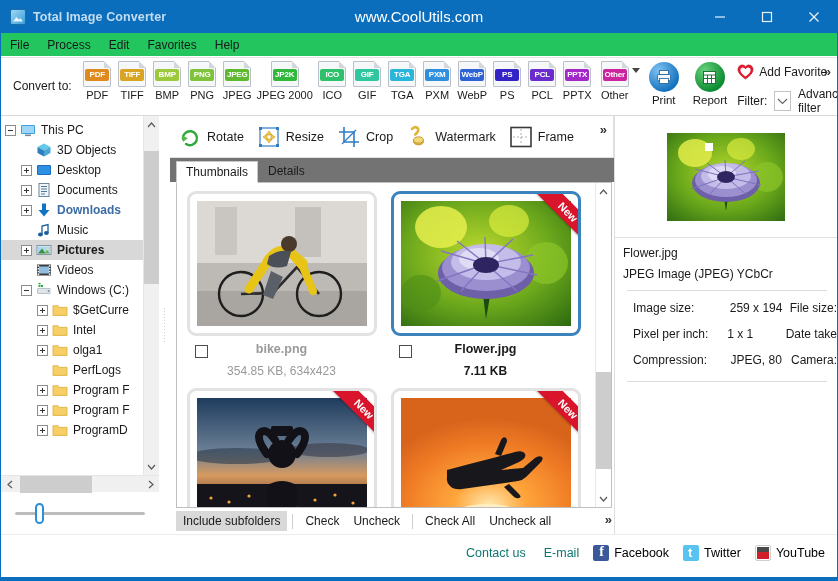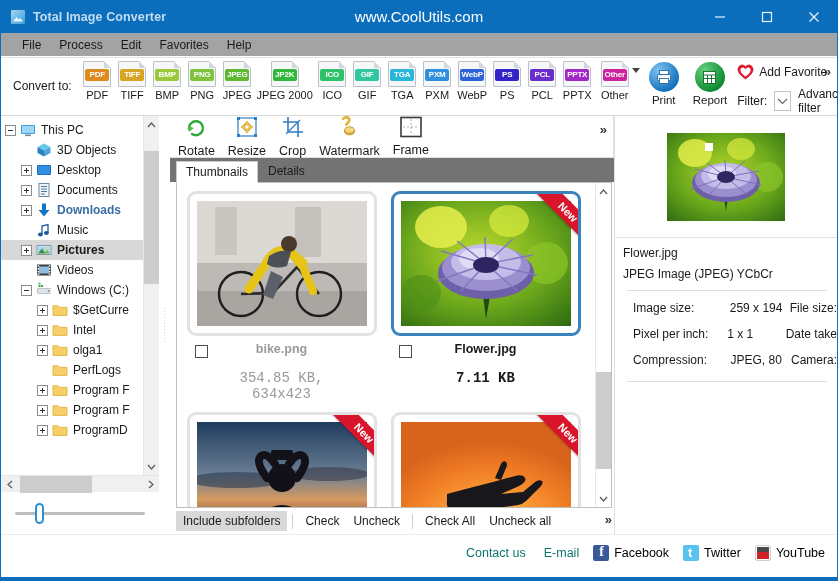--- a/index.html
+++ b/index.html
@@ -55,23 +55,23 @@
   .wbtn {
     width: 47px; height: 33px;
     display: flex; align-items: center; justify-content: center;
     color: #e9f2fa; font-size: 13px;
   }
   .wbtn svg { display:block; }
 
   
   .menubar {
     height: 24px;
-    background: #a3a3a3;
+    background: #22c55e;
     display: flex; align-items: center;
-    padding-left: 12px;
+    padding-left: 0;
     font-size: 12px; color: #1a1a1a;
     border-bottom: 1px solid #ffffff;
   }
   .menubar .mi { padding: 3px 9px; }
 
   
   .converttb {
     height: 58px;
     background: #ffffff;
     border-top: 1px solid #e3e3e3;
@@ -247,21 +247,21 @@
     width: 444px;
     display: flex; flex-direction: column;
     background: #ffffff;
   }
   .edittb {
     height: 42px; display: flex; align-items: center;
     border: 1px solid #e0e0e0; border-left:none; border-top: none;
     position: relative; padding-left: 8px;
     background: #fff;
   }
-  .etool { display: flex; align-items: center; gap: 5px; margin-right: 13px; flex-direction: column; }
+  .etool { display: flex; align-items: center; gap: 5px; margin-right: 13px; }
   .etool-lbl { font-size: 12.5px; color: #1a1a1a; }
 
   .tabs { height: 24px; display: flex; align-items: flex-end; padding-left: 6px; background:#737373; }
   .tab {
     font-size: 12px; color: #1a1a1a;
     padding: 3px 9px 3px 9px;
     border: 1px solid transparent;
   }
   .tab.active {
     border: 1px solid #c9c9c9; border-bottom-color: #fff;
@@ -304,21 +304,21 @@
     box-shadow: 0 1px 2px rgba(0,0,0,.25);
   }
   .thumbcap { display: flex; align-items: flex-start; margin-top: 6px; }
   .chk {
     width: 13px; height: 13px; border: 1px solid #4d4d4d; background: #fff;
     margin: 3px 0 0 8px; flex: none;
   }
   .capblock { flex: 1; text-align: center; margin-right: 22px; }
   .capname { font-size: 12.5px; font-weight: bold; color: #1a1a1a; }
   .capname.muted { color: #9a9a9a; }
-  .capmeta { font-size: 14px; color: #9a9a9a; margin-top: 14px; font-family: Liberation Mono, monospace; }
+  .capmeta { font-size: 12px; color: #9a9a9a; margin-top: 8px; }
   .capmeta.dark { color: #1a1a1a; font-weight: bold; }
 
   .bottombar {
     height: 26px; display: flex; align-items: center;
     padding-left: 6px; position: relative;
     font-size: 12px; color: #1a1a1a; background: #fff;
   }
   .bb-item { padding: 3px 7px; }
   .bb-item.hl { background: #d9d9d9; }
   .bb-sep { width: 1px; height: 15px; background: #cfcfcf; margin: 0 5px; }

